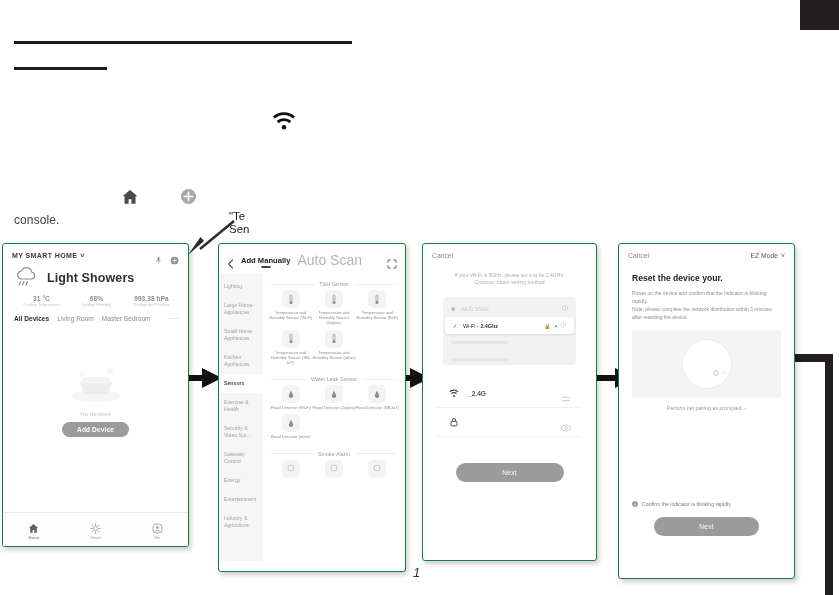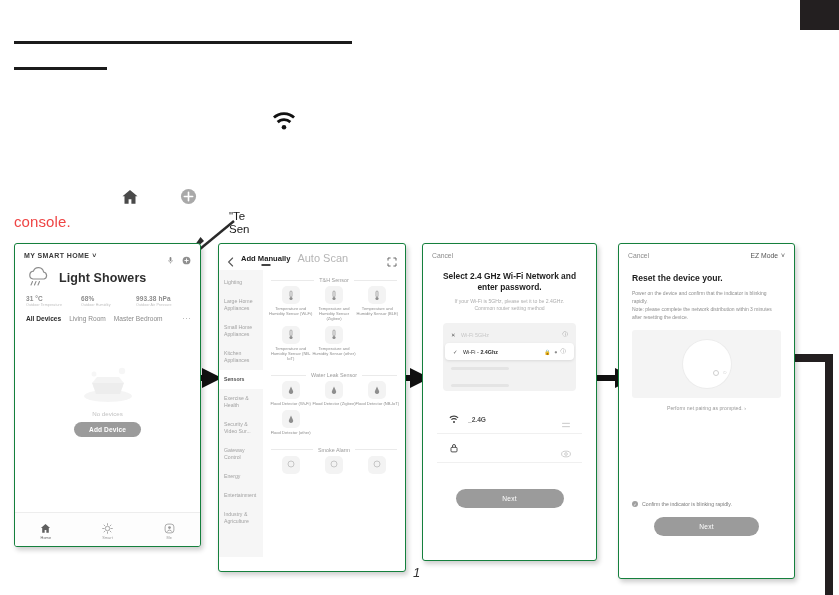--- a/index.html
+++ b/index.html
@@ -13,21 +13,21 @@
   }
   .abs{position:absolute;}
 
   
   #corner-block{right:0;top:0;width:39px;height:30px;background:#231f20;}
   #rule-long{left:14px;top:41px;width:338px;height:3px;background:#1b1b1b;}
   #rule-short{left:14px;top:67px;width:93px;height:3px;background:#1b1b1b;}
   #wifi-glyph{left:272px;top:109px;width:24px;height:22px;color:#111;}
   #home-glyph{left:121px;top:188px;width:18px;height:18px;color:#4a4a4a;}
   #plus-glyph{left:180px;top:188px;width:17px;height:17px;}
-  #body-word{left:14px;top:213px;font-size:15px;color:#ef4444;letter-spacing:.1px;}
+  #body-word{left:14px;top:213px;font-size:12px;color:#404040;letter-spacing:.1px;}
   #callout{left:229px;top:210px;font-size:11.5px;line-height:13px;color:#1b1b1b;}
   #page-num{left:413px;top:565px;font-size:13px;font-style:italic;color:#333;}
 
   
   .flow-arrow{width:52px;height:26px;}
   #arrow-1{left:172px;top:365px;}
   #arrow-2{left:380px;top:365px;}
   #arrow-3{left:585px;top:365px;}
 
   
@@ -35,21 +35,21 @@
 
   
   #bracket{right:0;top:350px;width:44px;height:245px;}
 
   
   .phone{
     background:#fff;border:1px solid #15803d;border-radius:3px;
     box-shadow:2px 3px 5px rgba(0,0,0,.20);
     overflow:hidden;
   }
-  #phone-1{left:14px;top:243px;width:185px;height:302px;}
+  #phone-1{left:2px;top:243px;width:185px;height:302px;text-align:center;}
   #phone-2{left:218px;top:243px;width:186px;height:327px;}
   #phone-3{left:422px;top:243px;width:173px;height:316px;}
   #phone-4{left:618px;top:243px;width:175px;height:334px;}
 
   
   .p1-head{display:flex;align-items:center;justify-content:space-between;padding:7px 9px 0 9px;}
   .p1-title{font-size:7px;font-weight:bold;letter-spacing:.4px;color:#3a3a3a;display:flex;align-items:center;gap:3px;}
   .p1-head-icons{display:flex;align-items:center;gap:7px;}
   .ic-mic,.ic-plus-circ{width:9px;height:9px;color:#777;}
   .p1-weather{display:flex;align-items:center;gap:7px;padding:7px 9px 0 11px;}
@@ -71,21 +71,21 @@
   .nav-i{display:flex;flex-direction:column;align-items:center;gap:2px;color:#9a9a9a;}
   .nav-i.on{color:#5f5f5f;}
   .nav-i svg{width:11px;height:11px;}
   .nav-l{font-size:3.8px;letter-spacing:.1px;}
 
   
   .p2-head{display:flex;align-items:center;gap:7px;padding:8px 8px 6px 8px;}
   .p2-back{width:7px;height:10px;color:#555;}
   .p2-t1{font-size:7.6px;font-weight:bold;color:#222;position:relative;}
   .p2-t1::after{content:"";position:absolute;left:50%;transform:translateX(-50%);bottom:-3px;width:9px;height:1.4px;background:#444;}
-  .p2-t2{font-size:11px;color:#b5b5b5;}
+  .p2-t2{font-size:14px;color:#b5b5b5;}
   .p2-scan{margin-left:auto;width:10px;height:10px;color:#666;}
   .p2-body{display:flex;height:287px;}
   .p2-side{width:44px;background:#f6f6f6;padding-top:3px;flex:none;}
   .p2-cat{font-size:5.2px;line-height:7px;color:#a2a2a2;padding:6px 5px;}
   .p2-cat.on{color:#4d4d4d;background:#fff;font-weight:600;}
   .p2-main{flex:1;padding:0 6px;overflow:hidden;}
   .grp{display:flex;align-items:center;gap:5px;margin:7px 2px 3px 2px;}
   .grp-ln{flex:1;height:1px;background:#eaeaea;}
   .grp-t{font-size:5.4px;color:#9b9b9b;white-space:nowrap;}
   .dev-grid{display:flex;flex-wrap:wrap;}
@@ -443,21 +443,20 @@
             </span>
         </div>
       </div>
     </div>
   </div>
 </div>
 
 <div class="abs phone" id="phone-3">
   <div class="p3-top">Cancel</div>
   <div class="p3-card">
-    <div class="p3-h">Select 2.4 GHz Wi-Fi Network and enter password.</div>
     <div class="p3-sub">
       <div>If your Wi-Fi is 5GHz, please set it to be 2.4GHz.</div>
       <div>Common router setting method</div>
     </div>
 
     <div class="wifi-pop">
       <div class="wrow">
         <span class="tick">✕</span>
         <span class="nm">
           <span>Wi-Fi</span>

